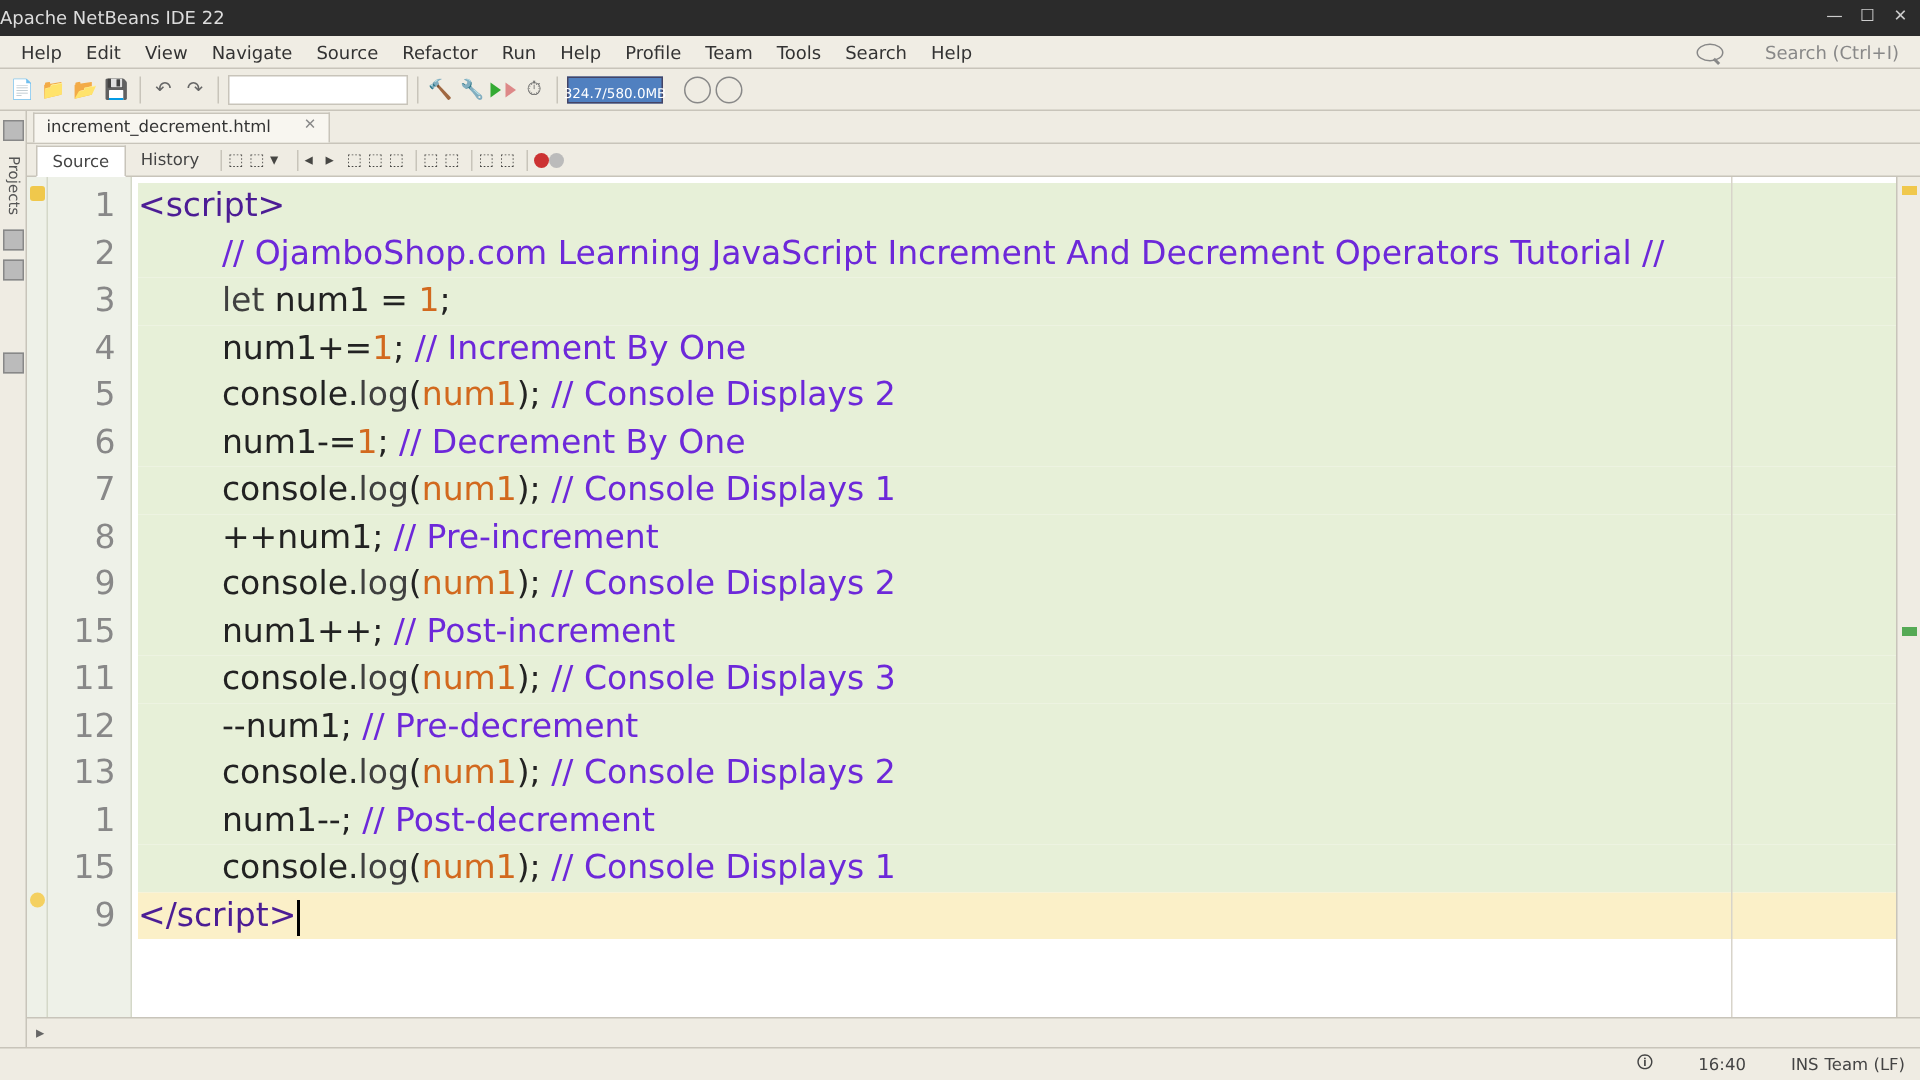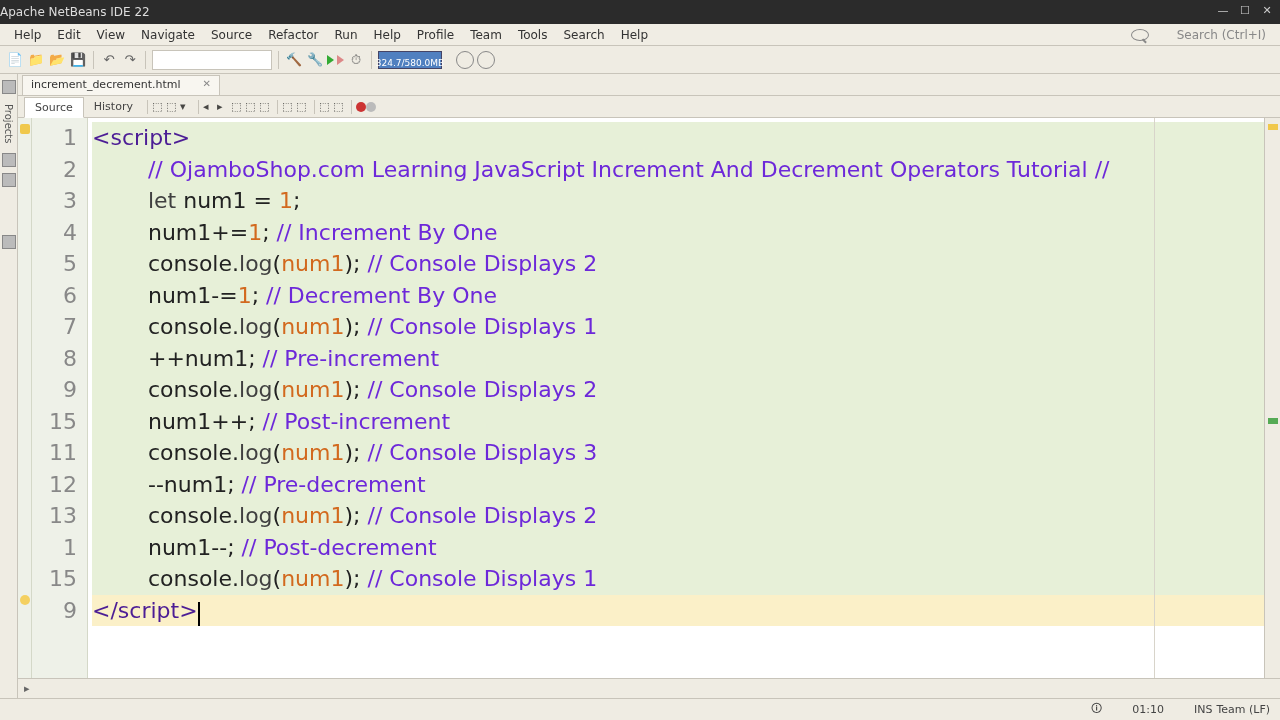--- a/index.html
+++ b/index.html
@@ -187,18 +187,18 @@
 
     <div class="output-tab">
       <span class="chevr">▸</span>
     </div>
   </div>
 </div>
 
 <div class="footer">
   <span class="sp"></span>
   <span style="margin-right:30px">🛈</span>
-  <span>01:10</span>
+  <span>16:40</span>
   <span style="width:30px"></span>
   <span>INS</span>
   <span style="width:4px"></span>
   <span>Team (LF)</span>
 </div>
 
 </body></html>

